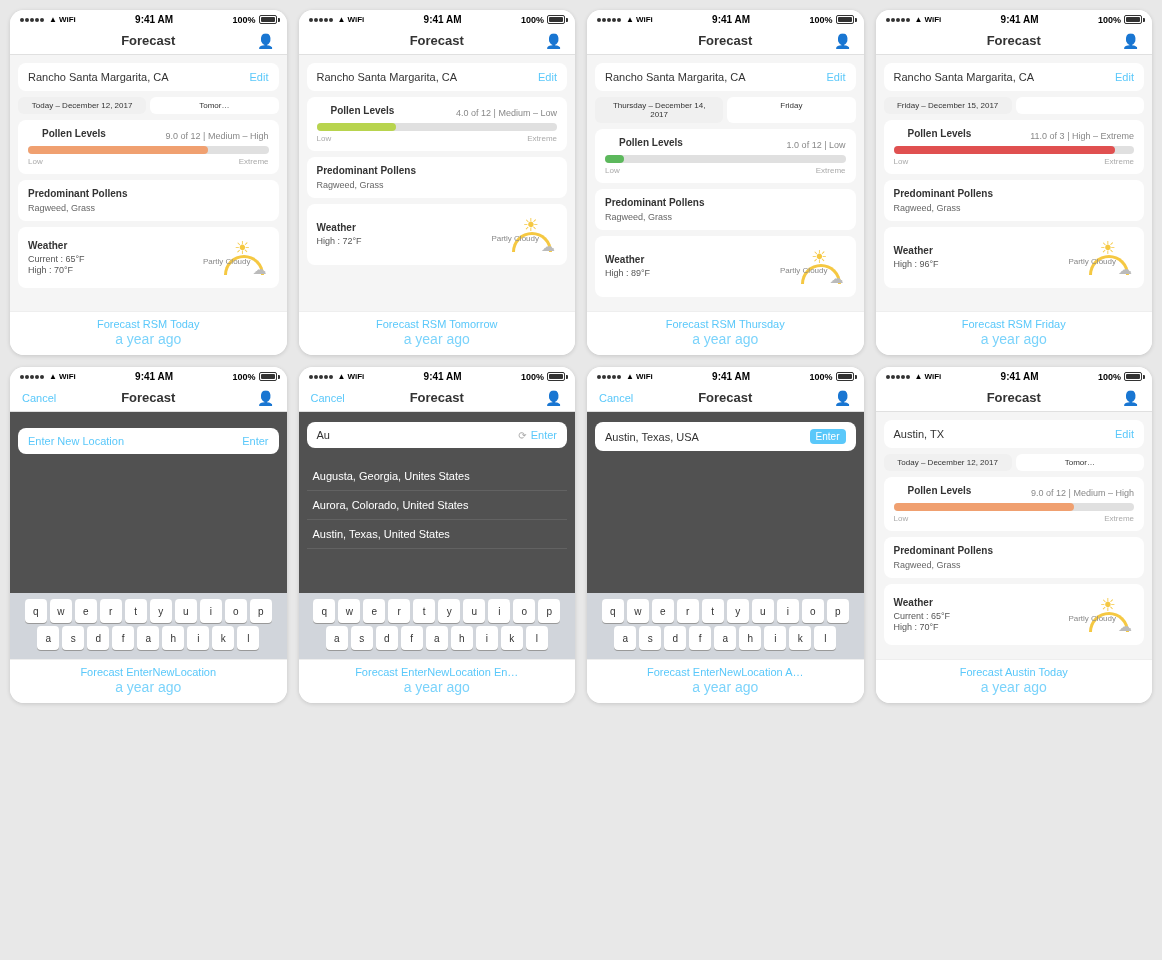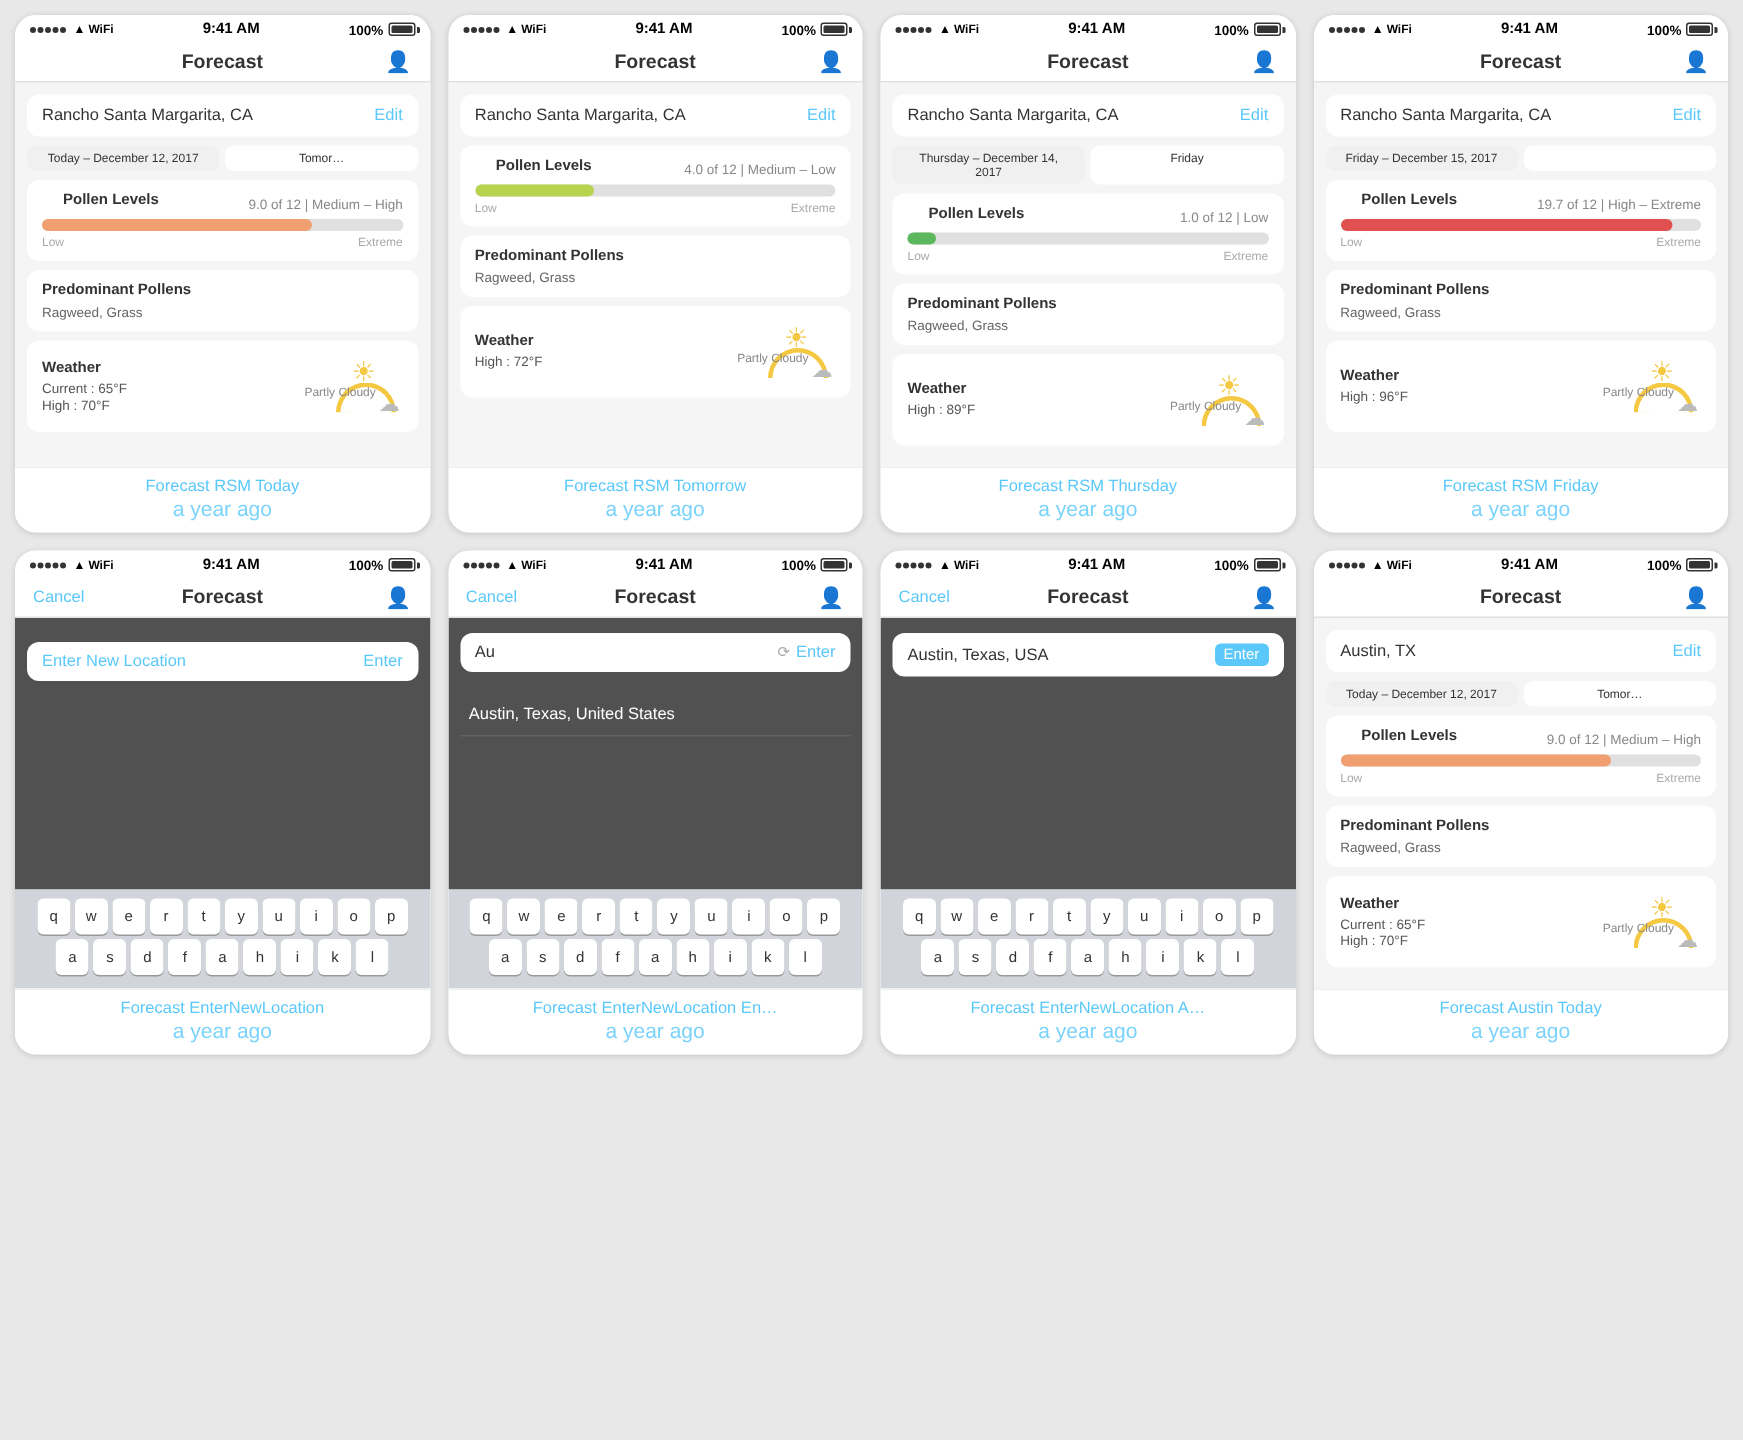--- a/index.html
+++ b/index.html
@@ -433,21 +433,21 @@
     <span class="location-text">Rancho Santa Margarita, CA</span>
     <span class="edit-btn">Edit</span>
   </div>
         <div class="date-tabs">
           <div class="date-tab active" style="font-size: 8px;">Friday – December 15, 2017</div>
           <div class="date-tab" style="font-size: 8px;"></div>
         </div>
         <div class="card">
     <div class="card-row">
       <span class="card-title">Pollen Levels</span>
-      <span class="pollen-score">19.7 of 12 | High – Extreme</span>
+      <span class="pollen-score">11.0 of 3 | High – Extreme</span>
     </div>
     <div class="pollen-bar-bg">
       <div class="pollen-bar-fill" style="width:92%;background:#e05050;"></div>
     </div>
     <div class="bar-labels">
       <span>Low</span>
       <span>Extreme</span>
     </div>
   </div>
         <div class="card">
@@ -570,20 +570,22 @@
       <div style="display: flex; flex-direction: column; flex: 1 1 0%;">
         <div style="background: rgba(50, 50, 50, 0.85); flex: 1 1 0%; padding: 10px 8px;">
           <div class="location-input-bar">
             <span class="location-input-text" style="color: rgb(51, 51, 51);">Au</span>
             <div style="display: flex; align-items: center; gap: 4px;">
               <span style="font-size: 10px; color: rgb(170, 170, 170);">⟳</span>
               <span style="color: rgb(90, 200, 250); font-size: 11px; font-weight: 500;">Enter</span>
             </div>
           </div>
           <div class="suggestions">
+            <div class="suggestion-item">Augusta, Georgia, Unites States</div>
+            <div class="suggestion-item">Aurora, Colorado, United States</div>
             <div class="suggestion-item">Austin, Texas, United States</div>
           </div>
         </div>
         <div class="keyboard-area">
           <div class="keyboard-row">
             <div class="key">q</div>
             <div class="key">w</div>
             <div class="key">e</div>
             <div class="key">r</div>
             <div class="key">t</div>

